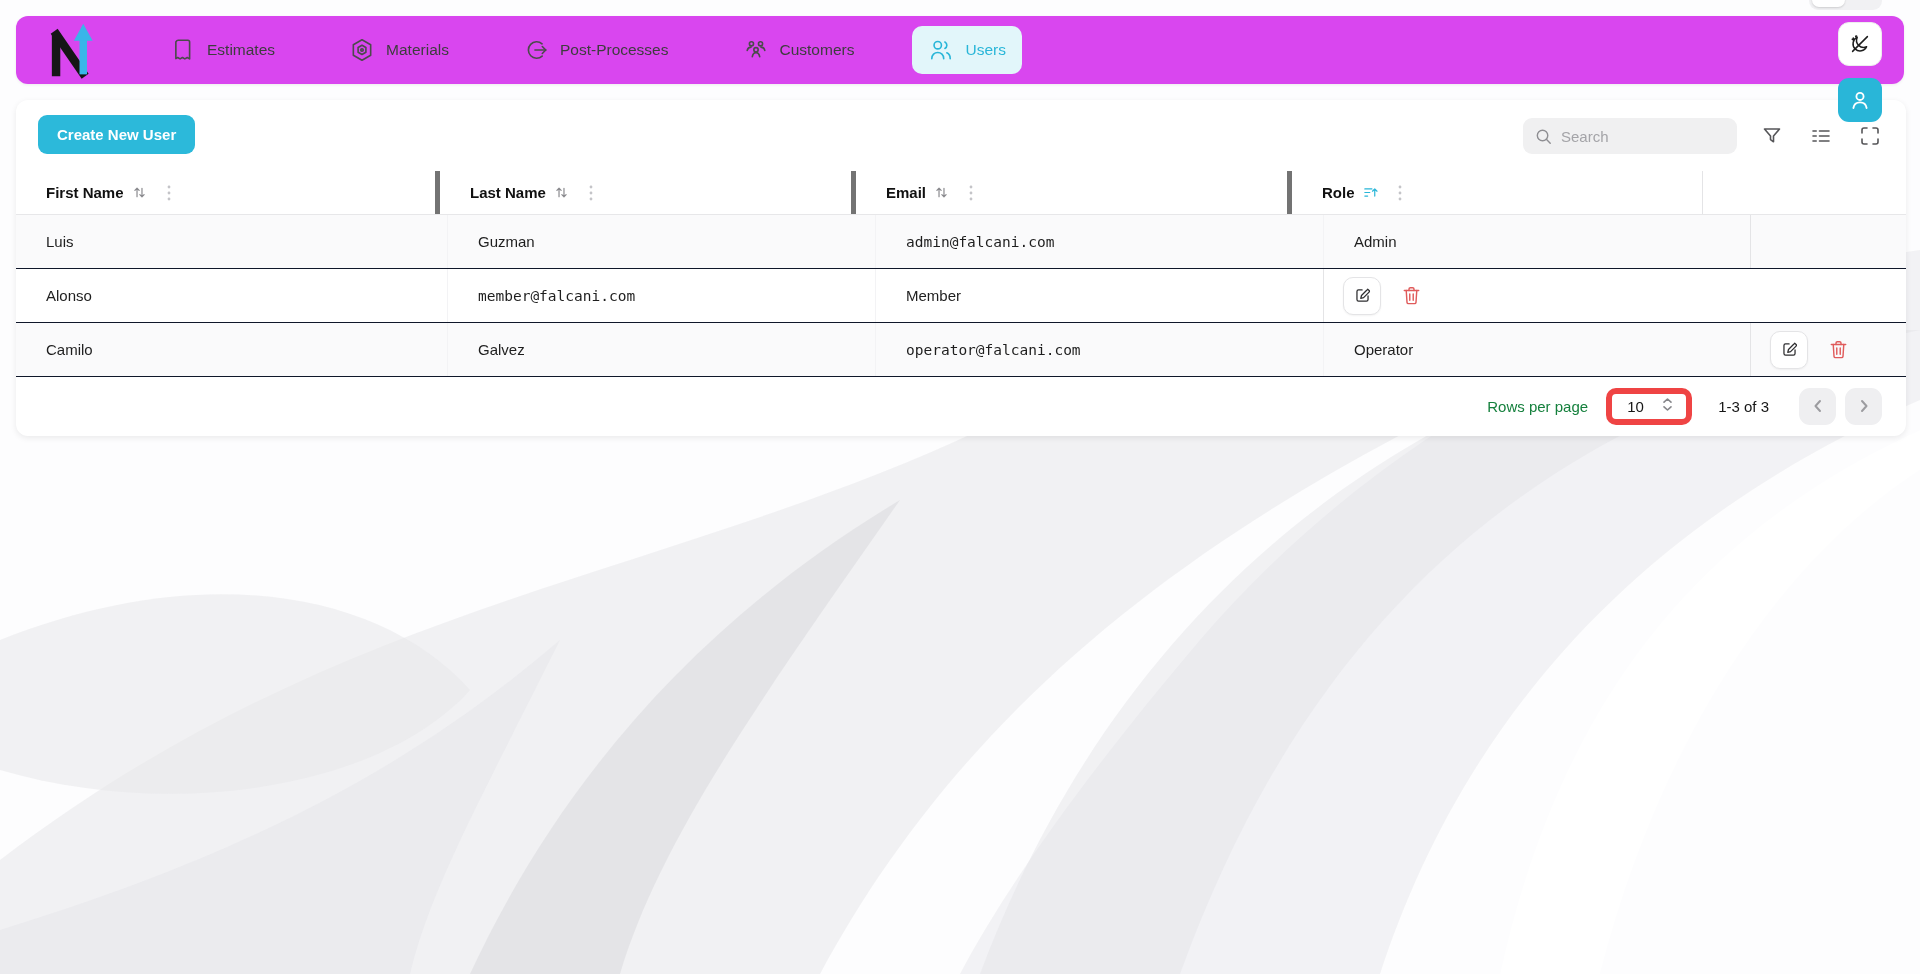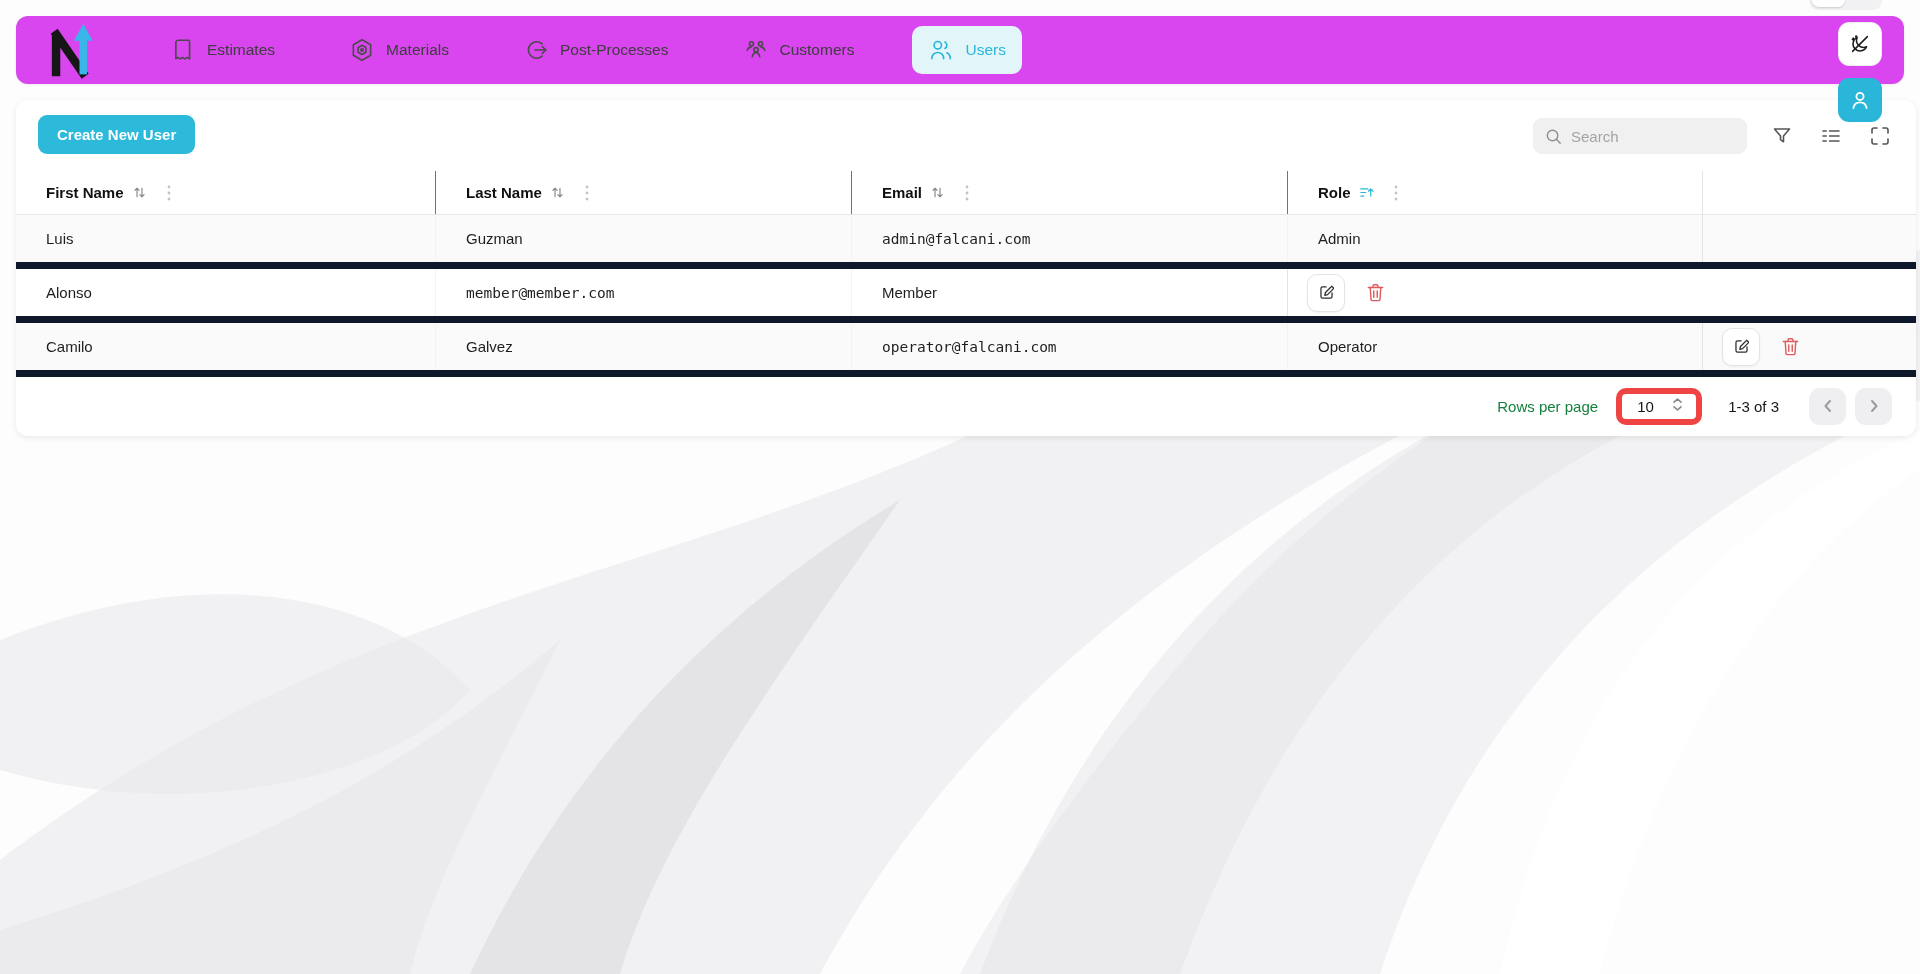--- a/index.html
+++ b/index.html
@@ -29,21 +29,21 @@
     border:1px solid #ededee; display:flex; align-items:center; justify-content:center;
     cursor:pointer; }
   .icon-sq svg { width:24px; height:24px; stroke:#1d1d1d; fill:none; stroke-width:1.5;
     stroke-linecap:round; stroke-linejoin:round; }
   .avatar-btn { width:44px; height:44px; border-radius:11px; background:#29b6d8;
     border:none; display:flex; align-items:center; justify-content:center; cursor:pointer; }
   .avatar-btn svg { width:26px; height:26px; stroke:#ffffff; fill:none; stroke-width:1.7;
     stroke-linecap:round; stroke-linejoin:round; }
 
   
-  .card { position:absolute; left:16px; right:4px; top:100px; height:336px;
+  .card { position:absolute; left:16px; right:14px; top:100px; height:336px;
     background:#ffffff; border-radius:12px; box-shadow:0 2px 6px rgba(0,0,0,.08);
     z-index:1; overflow:hidden; }
   .toolbar { height:71px; display:flex; align-items:flex-start; padding:15px 22px 0 22px; }
   .create-btn { background:#2cb9da; color:#ffffff; font-family:"Liberation Sans",sans-serif;
     font-weight:bold; font-size:15px; border:none; border-radius:9px;
     padding:11px 19px; cursor:pointer; }
   .toolbar-right { margin-left:auto; display:flex; align-items:center; gap:21px; margin-top:3px; }
   .searchbox { width:214px; height:36px; background:#f0f0f1; border-radius:9px;
     display:flex; align-items:center; padding:0 11px; gap:8px; }
   .searchbox svg { width:19px; height:19px; stroke:#8f8f93; fill:none; stroke-width:1.8;
@@ -53,30 +53,30 @@
   .searchbox input::placeholder { color:#a4a4a8; }
   .tool-icon { width:28px; height:28px; display:flex; align-items:center;
     justify-content:center; cursor:pointer; }
   .tool-icon svg { width:24px; height:24px; stroke:#555558; fill:none; stroke-width:1.6;
     stroke-linecap:round; stroke-linejoin:round; }
 
   
   .thead-row, .trow { display:grid; grid-template-columns:419px 416px 436px 415px 1fr; }
   .thead-row { height:44px; border-bottom:1px solid #e7e7e9; }
   .th { display:flex; align-items:center; gap:7px; padding-left:30px; font-size:15px;
-    font-weight:bold; color:#111; border-left:1px solid #737373; cursor:pointer; }
+    font-weight:bold; color:#111; border-left:5px solid #737373; cursor:pointer; }
   .th:first-child { border-left:none; }
   .th.actions-head { border-left:1px solid #e4e4e6; }
   .sort-ic { width:17px; height:17px; }
   .sort-ic svg { width:17px; height:17px; stroke:#8a8a8e; fill:none; stroke-width:1.7;
     stroke-linecap:round; stroke-linejoin:round; }
   .sort-ic.sorted svg { stroke:#29b6d8; }
   .dots-ic { margin-left:7px; width:14px; height:18px; cursor:pointer; }
   .dots-ic svg { width:14px; height:18px; fill:#c4c4c8; }
-  .trow { height:54px; border-bottom:7px solid #0f172a; }
+  .trow { height:54px; border-bottom:1px solid #0f172a;gap:12px; }
   .trow:nth-child(odd) { background:#fafafb; }
   .td { display:flex; align-items:center; padding-left:30px; font-size:15px; color:#1e1e1e;
     border-left:1px solid #f3f3f5; overflow:hidden; }
   .td:first-child { border-left:none; }
   .td.mono { font-family:"DejaVu Sans Mono", monospace; font-size:14.5px; }
   .td.c-actions { border-left:1px solid #e4e4e6; gap:17px; padding-left:19px; }
   .edit-btn { width:38px; height:38px; border-radius:10px; background:#ffffff;
     border:1px solid #e4e4e6; box-shadow:0 1px 2px rgba(0,0,0,.05);
     display:flex; align-items:center; justify-content:center; cursor:pointer; }
   .edit-btn svg { width:19px; height:19px; stroke:#2e2e30; fill:none; stroke-width:1.6;
@@ -276,21 +276,21 @@
   <div>
       <div class="trow">
     <div class="td">Luis</div>
     <div class="td">Guzman</div>
     <div class="td mono">admin@falcani.com</div>
     <div class="td">Admin</div>
     <div class="td c-actions"></div>
   </div>
       <div class="trow">
     <div class="td">Alonso</div>
-    <div class="td mono">member@member.com</div>
+    <div class="td mono">member@falcani.com</div>
     <div class="td">Member</div>
     <div class="td c-actions">
       <button class="edit-btn">
         <svg viewBox="0 0 24 24">
               <path d="M11.5 5H7c-1.1 0-2 .9-2 2v10c0 1.1.9 2 2 2h10c1.1 0 2-.9 2-2v-4.5"></path>
               <path d="M18.3 3.9l1.8 1.8c.6.6.6 1.5 0 2.1l-6.9 6.9-3.6.9.9-3.6 6.9-6.9c.5-.6 1.4-.6 1.9-.2z" transform="translate(0.2,0)"></path>
             </svg>
       </button>
       <button class="trash-btn">
         <svg viewBox="0 0 24 24">

